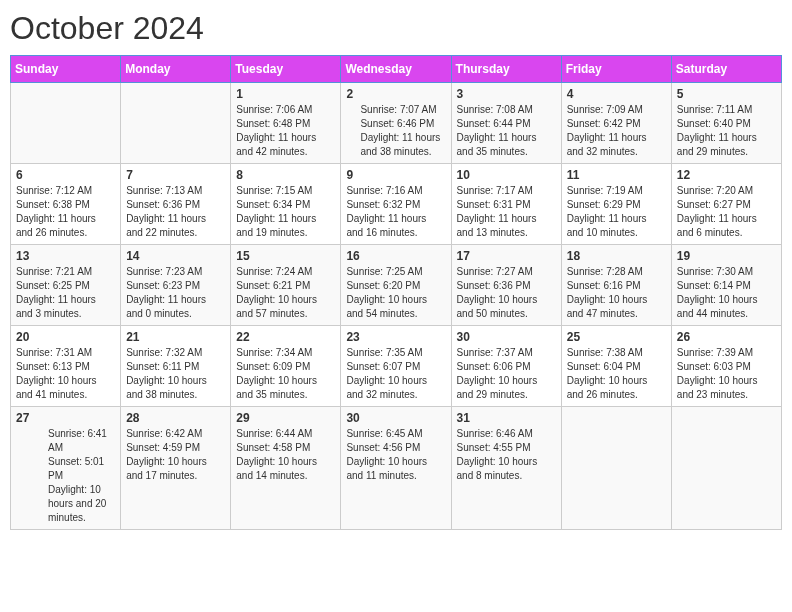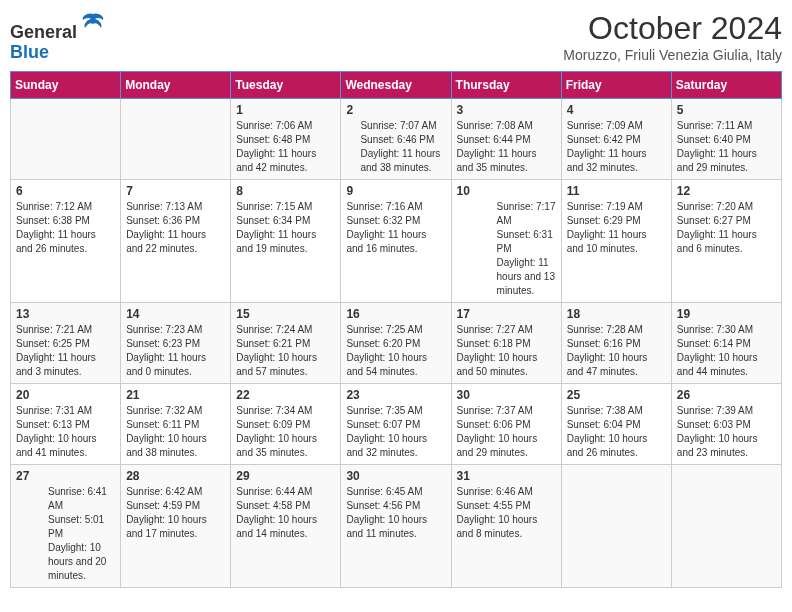--- a/index.html
+++ b/index.html
@@ -44,21 +44,21 @@
     .subtitle {
       font-size: 14px;
       color: #555;
     }
     .calendar {
       width: 100%;
       border-collapse: collapse;
       border: 1px solid #ccc;
     }
     .calendar th {
-      background-color: #be185d;
+      background-color: #d946ef;
       color: #fff;
       font-size: 12px;
       font-weight: bold;
       padding: 6px 4px;
       text-align: left;
       border: 1px solid #5590d9;
     }
     .calendar td {
       vertical-align: top;
       padding: 4px 5px;
@@ -88,35 +88,22 @@
       color: #333;
     }
     .empty-cell {
       background: #f9f9f9 !important;
     }
   </style>
 </head>
 <body>
 
 <div class="header">
-  <div class="logo">
-    <div>
-      <div class="logo-text">
-        <span class="logo-general">General</span><svg class="logo-icon" viewBox="0 0 28 28">
-          <path d="M14 4 C18 2, 26 6, 24 10 C22 8, 18 7, 16 9 C20 10, 24 14, 22 18 C20 14, 16 12, 14 14 C12 12, 8 14, 6 18 C4 14, 8 10, 12 9 C10 7, 6 8, 4 10 C2 6, 10 2, 14 4Z" fill="#1a6fba"></path>
-        </svg>
-      </div>
-      <div class="logo-text">
-        <span class="logo-blue">Blue</span>
-      </div>
-    </div>
-  </div>
   <div class="title-block">
     <div class="month-title">October 2024</div>
-    <div class="subtitle">Moruzzo, Friuli Venezia Giulia, Italy</div>
   </div>
 </div>
 
 <table class="calendar">
   <thead>
     <tr>
     <th>Sunday</th>
         <th>Monday</th>
         <th>Tuesday</th>
         <th>Wednesday</th>
@@ -180,21 +167,21 @@
 Daylight: 11 hours and 19 minutes.</div>
         </td>
         <td>
           <span class="day-number">9</span>
           <div class="day-info" style="white-space: pre-line;">Sunrise: 7:16 AM
 Sunset: 6:32 PM
 Daylight: 11 hours and 16 minutes.</div>
         </td>
         <td>
           <span class="day-number">10</span>
-          <div class="day-info" style="white-space: pre-line; margin-left: 40px;">Sunrise: 7:17 AM
+          <div class="day-info" style="white-space: pre-line;">Sunrise: 7:17 AM
 Sunset: 6:31 PM
 Daylight: 11 hours and 13 minutes.</div>
         </td>
         <td>
           <span class="day-number">11</span>
           <div class="day-info" style="white-space: pre-line;">Sunrise: 7:19 AM
 Sunset: 6:29 PM
 Daylight: 11 hours and 10 minutes.</div>
         </td>
         <td>
@@ -225,21 +212,21 @@
         </td>
         <td>
           <span class="day-number">16</span>
           <div class="day-info" style="white-space: pre-line;">Sunrise: 7:25 AM
 Sunset: 6:20 PM
 Daylight: 10 hours and 54 minutes.</div>
         </td>
         <td>
           <span class="day-number">17</span>
           <div class="day-info" style="white-space: pre-line;">Sunrise: 7:27 AM
-Sunset: 6:18 PM
+Sunset: 6:36 PM
 Daylight: 10 hours and 50 minutes.</div>
         </td>
         <td>
           <span class="day-number">18</span>
           <div class="day-info" style="white-space: pre-line;">Sunrise: 7:28 AM
 Sunset: 6:16 PM
 Daylight: 10 hours and 47 minutes.</div>
         </td>
         <td>
           <span class="day-number">19</span>

